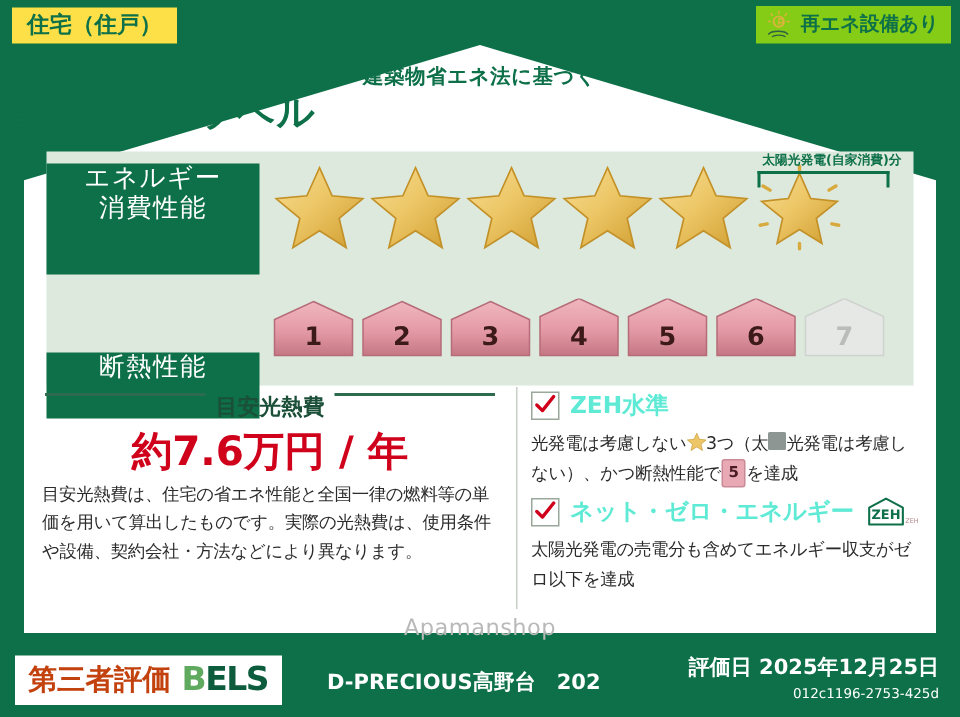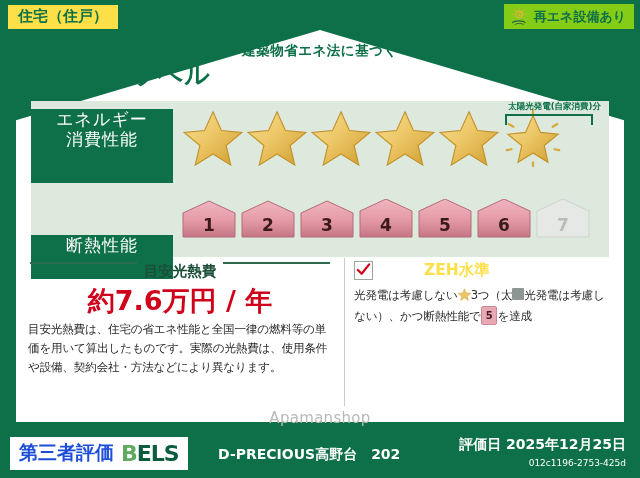--- a/index.html
+++ b/index.html
@@ -107,39 +107,39 @@
   
   .zeh-block{position:absolute;left:354px;width:262px;}
   .zeh-1{top:260px;}
   .zeh-2{top:330px;}
   .zeh-title{display:flex;align-items:center;gap:7px;}
   .chk{
     width:17px;height:17px;border:1px solid #9aa79a;background:#fff;
     position:relative;flex:0 0 auto;
   }
   .chk svg{position:absolute;left:1px;top:0px;width:15px;height:15px;}
-  .zeh-title .tt{color:#fde047;font-weight:bold;font-size:15.5px;white-space:nowrap;margin-left:44px;}
+  .zeh-title .tt{color:#5eead4;font-weight:bold;font-size:15.5px;white-space:nowrap;}
   .zeh-body{
     margin-top:5px;color:#2b2b2b;font-size:11.6px;line-height:1.7;letter-spacing:-.2px;
   }
   .inline-star{display:inline-block;width:13px;height:13px;vertical-align:-2px;}
   .redact{display:inline-block;width:12px;height:12px;background:#8e9694;vertical-align:-1px;border-radius:1px;}
   .badge5{
     display:inline-block;background:#e8a9b4;color:#4a1b24;border:1px solid #c98a96;
     font-size:10px;font-weight:bold;padding:0px 4px;border-radius:2px;vertical-align:1px;
   }
   .zeh-logo{width:42px;height:22px;display:inline-block;vertical-align:-6px;}
 
   
   .footer{position:absolute;left:0;right:0;bottom:0;height:56px;background:#0d7049;}
   .bels{
     position:absolute;left:10px;bottom:8px;background:#ffffff;
     padding:3px 9px 4px 9px;display:flex;align-items:center;gap:7px;
   }
-  .bels .jp{color:#1d4ed8;font-weight:bold;font-size:19px;letter-spacing:0px;}
+  .bels .jp{color:#c2410c;font-weight:bold;font-size:19px;letter-spacing:0px;}
   .bels .en{font-weight:bold;font-size:22px;letter-spacing:-1px;}
   .bels .en .b1{color:#5faa5f;}
   .bels .en .b2{color:#0d5c3e;}
   .prop-name{
     position:absolute;left:218px;bottom:14px;
     color:#ffffff;font-size:14px;font-weight:bold;letter-spacing:0px;white-space:nowrap;
   }
   .eval-date{
     position:absolute;right:14px;bottom:24px;
     color:#ffffff;font-size:14px;font-weight:bold;white-space:nowrap;
@@ -306,20 +306,36 @@
           <path d="M2 8.5 L6 12.5 L14 2.5" fill="none" stroke="#d0021b" stroke-width="2.4" stroke-linecap="round" stroke-linejoin="round"></path>
         </svg>
       </span>
       <span class="tt">ZEH水準</span>
     </div>
     <div class="zeh-body"><span>光発電は考慮しない</span><svg class="inline-star" viewBox="0 0 64 62">
           <polygon points="32,3 41,23 63,25 46,39 51,60 32,48 13,60 18,39 1,25 23,23" fill="#edc767" stroke="#c39128" stroke-width="2"></polygon>
         </svg><span>3つ（太</span><span class="redact"></span><span>光発電は考慮しない）、かつ断熱性能で</span><span class="badge5">5</span><span>を達成</span></div>
   </div>
 
+  <div class="zeh-block zeh-2">
+    <div class="zeh-title">
+      <span class="chk">
+        <svg viewBox="0 0 16 16">
+          <path d="M2 8.5 L6 12.5 L14 2.5" fill="none" stroke="#d0021b" stroke-width="2.4" stroke-linecap="round" stroke-linejoin="round"></path>
+        </svg>
+      </span>
+      <span class="tt">ネット・ゼロ・エネルギー</span>
+      <svg class="zeh-logo" viewBox="0 0 46 24">
+        <path d="M4 22 V9 L17 2 L30 9 V22 Z" fill="none" stroke="#0d7049" stroke-width="1.6" stroke-linejoin="round"></path>
+        <text x="17" y="18" font-family="DejaVu Sans, sans-serif" font-size="10" font-weight="bold" fill="#0d7049" text-anchor="middle">ZEH</text>
+        <text x="37" y="21" font-family="DejaVu Sans, sans-serif" font-size="5" fill="#b58a8a" text-anchor="middle">ZEH</text>
+      </svg>
+    </div>
+    <div class="zeh-body">太陽光発電の売電分も含めてエネルギー収支がゼロ以下を達成</div>
+  </div>
 
   <div class="watermark">Apamanshop</div>
 
   <div class="footer">
     <div class="bels">
       <span class="jp">第三者評価</span>
       <span class="en"><span class="b1">B</span><span class="b2">ELS</span></span>
     </div>
     <div class="prop-name">D-PRECIOUS高野台　202</div>
     <div class="eval-date">評価日 2025年12月25日</div>

